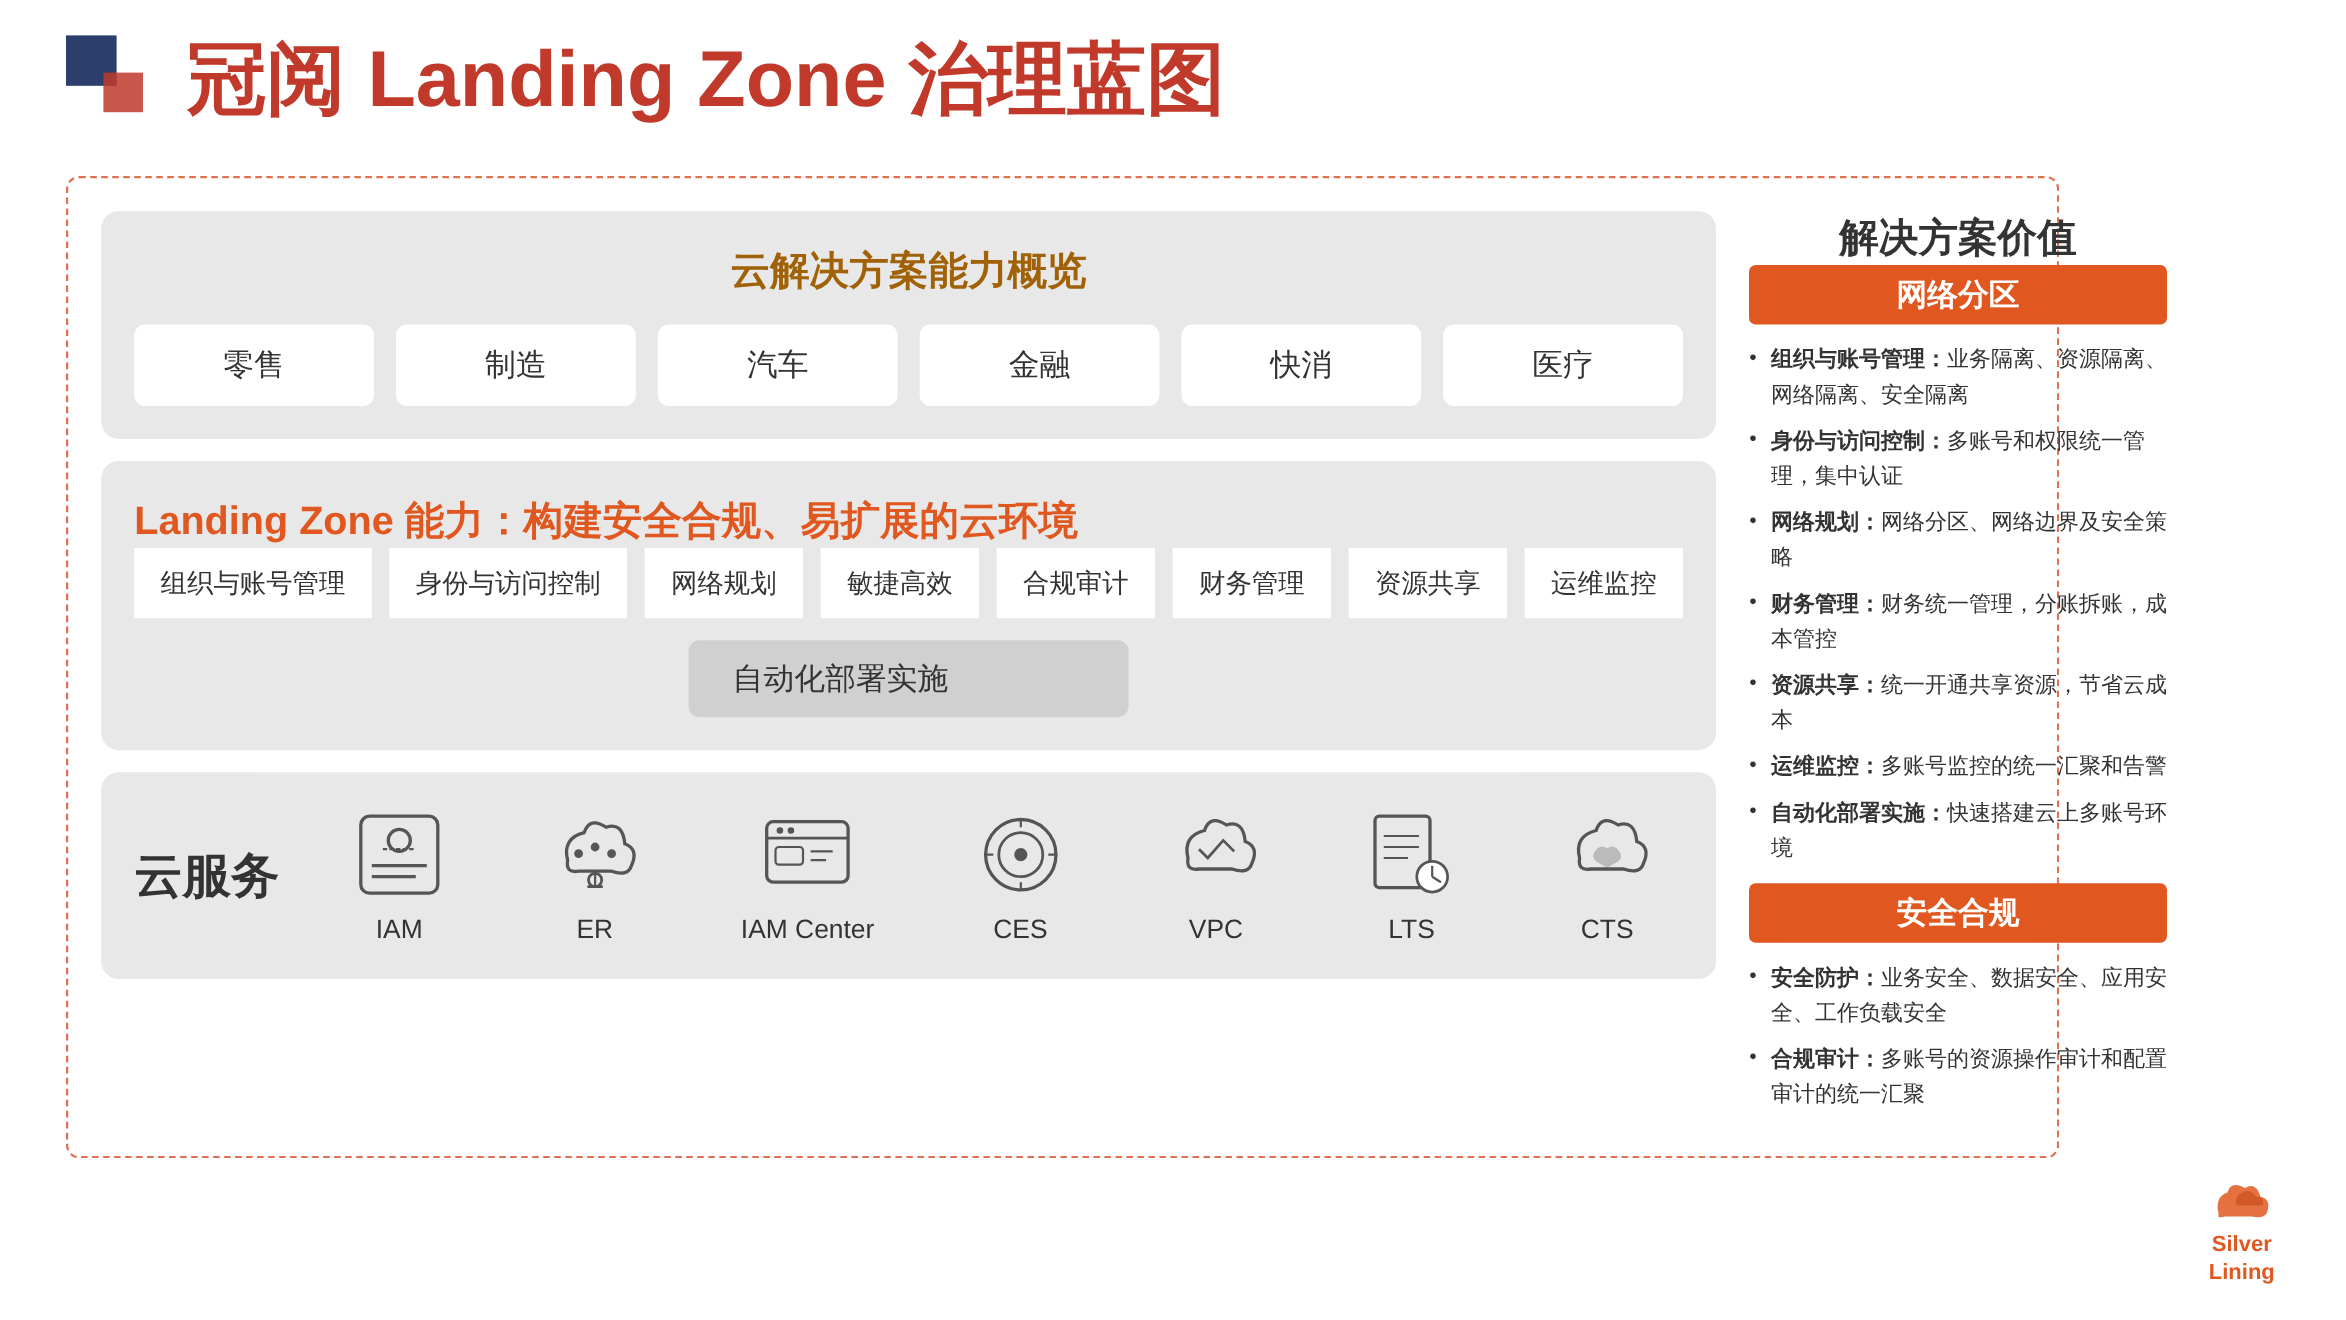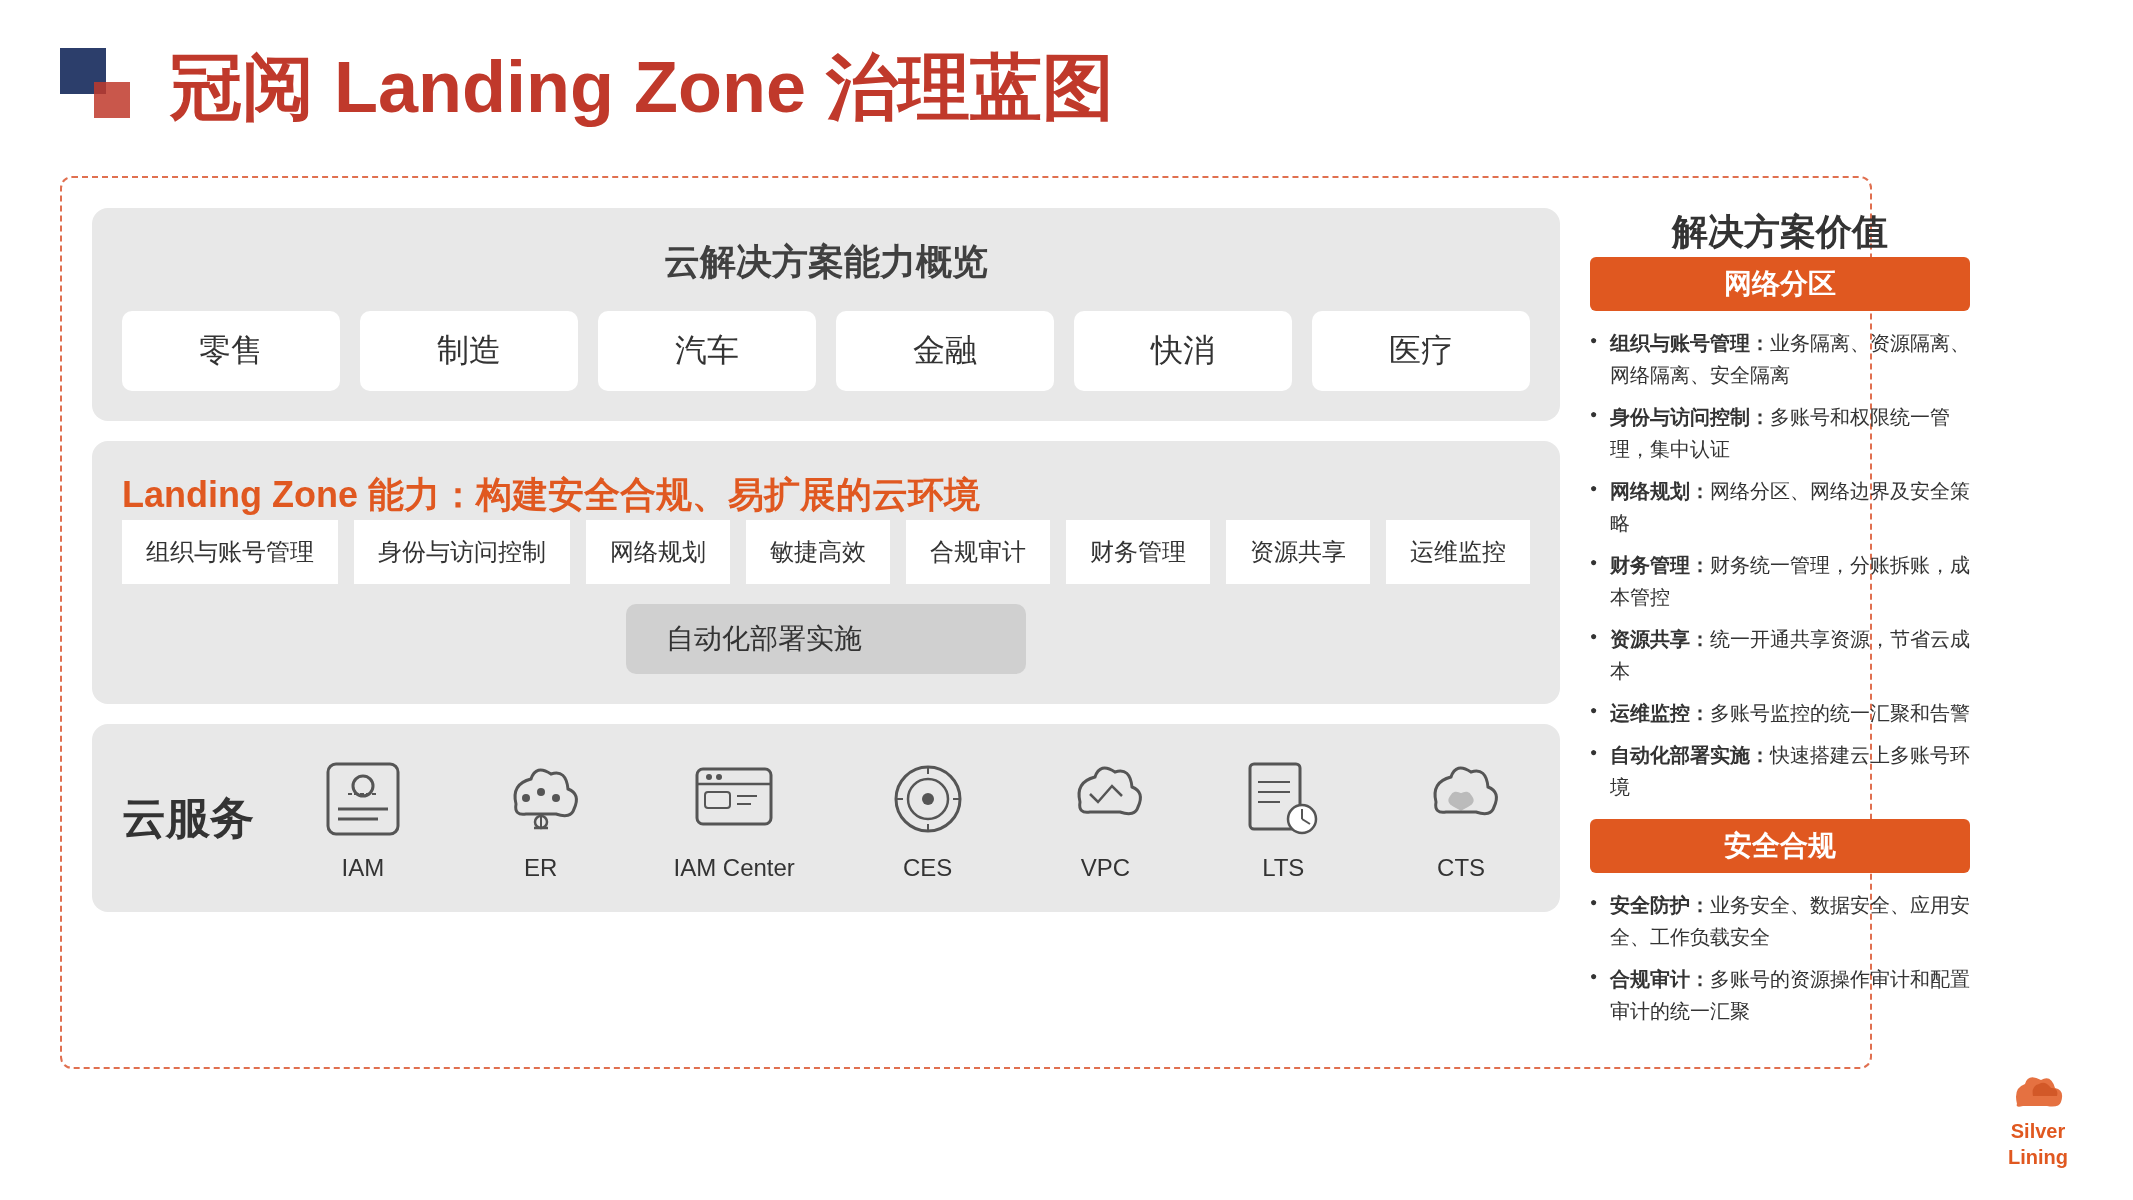--- a/index.html
+++ b/index.html
@@ -8,21 +8,21 @@
       font-family: "Microsoft YaHei", "PingFang SC", "Helvetica Neue", Arial, sans-serif;
       width: 2133px;
       min-height: 1200px;
       position: relative;
       overflow: hidden;
     }
     .page-container {
       width: 1932px;
       min-height: 1200px;
       background: #ffffff;
-      padding: 40px 60px;
+      padding: 24px 60px;
     }
     
     .header {
       display: flex;
       align-items: center;
       margin-bottom: 40px;
     }
     .logo-icon {
       width: 80px;
       height: 80px;
@@ -49,36 +49,36 @@
       flex-direction: column;
       gap: 20px;
     }
     
     .cloud-solutions-panel {
       background: #e8e8e8;
       border-radius: 16px;
       padding: 30px 30px 30px 30px;
     }
     .panel-title-orange {
-      color: #404040;
+      color: #a16207;
       font-size: 36px;
       font-weight: bold;
       text-align: center;
       margin-bottom: 24px;
     }
     .industry-grid {
       display: flex;
       gap: 20px;
       flex-wrap: wrap;
     }
     .industry-tag {
       background: #ffffff;
       border-radius: 10px;
       padding: 18px 40px;
-      font-size: 32px;
+      font-size: 28px;
       font-weight: 500;
       color: #333333;
       flex: 1;
       text-align: center;
       min-width: 120px;
     }
     
     .landing-zone-panel {
       background: #e8e8e8;
       border-radius: 16px;

